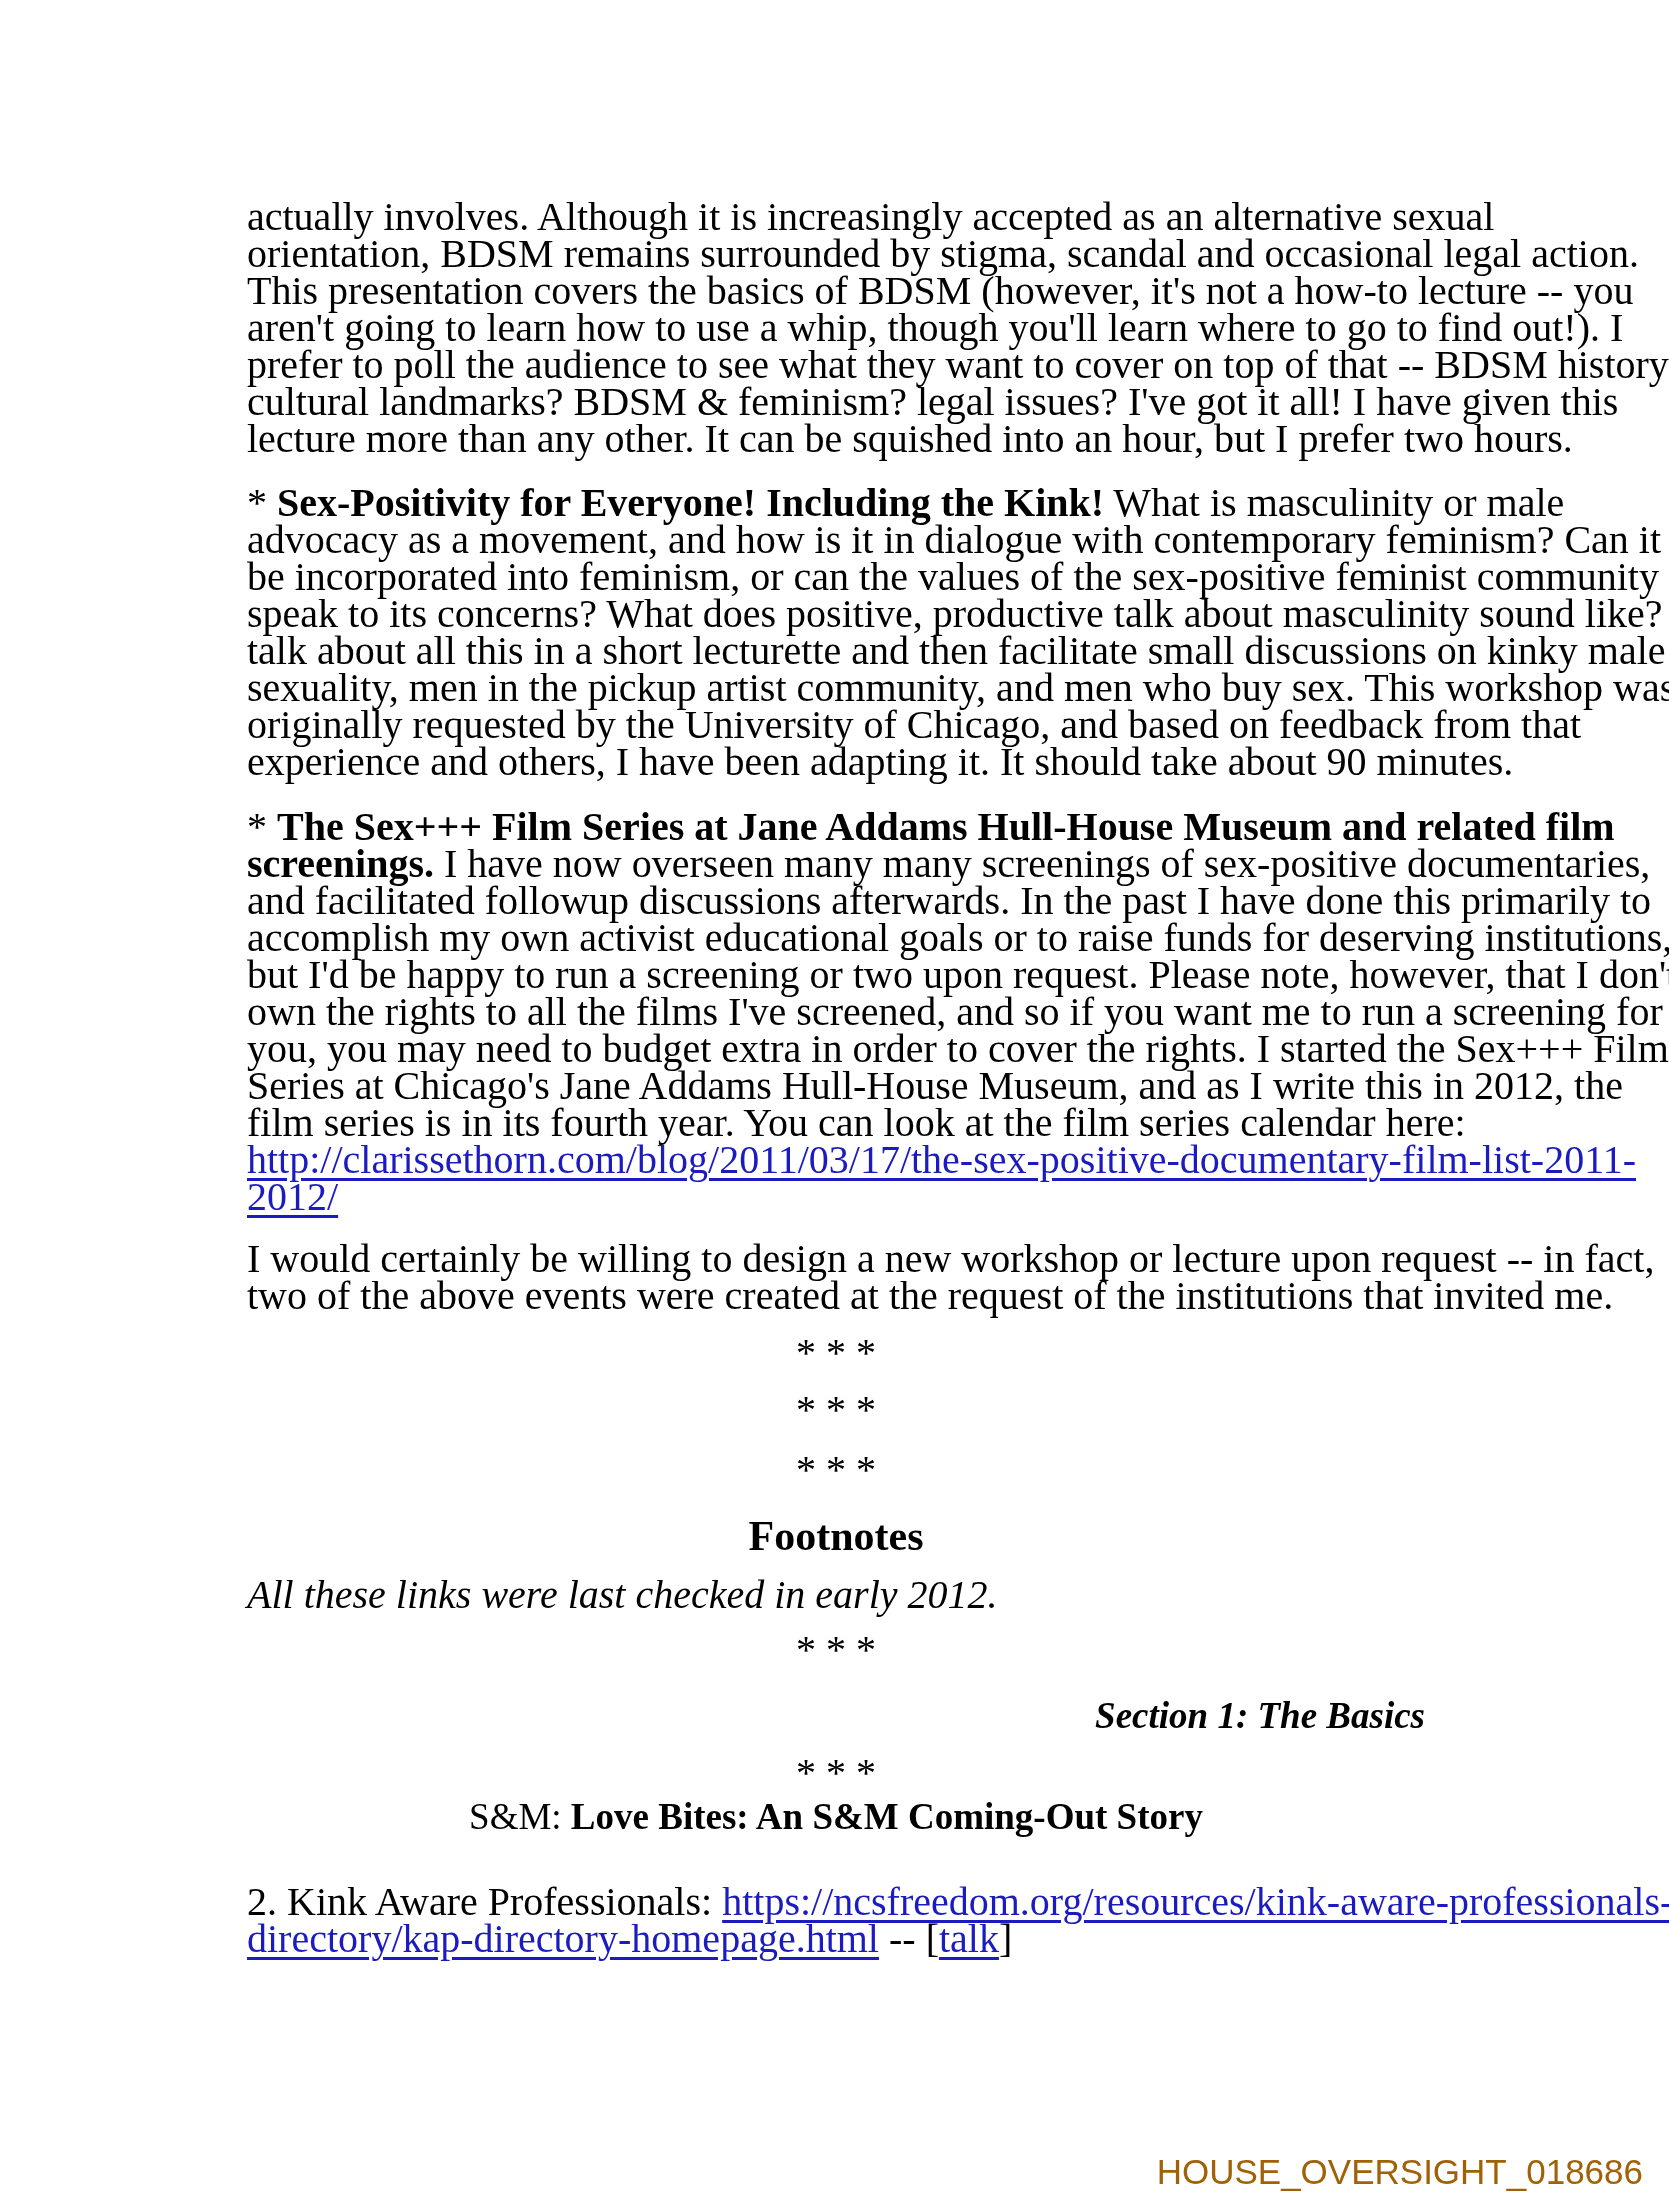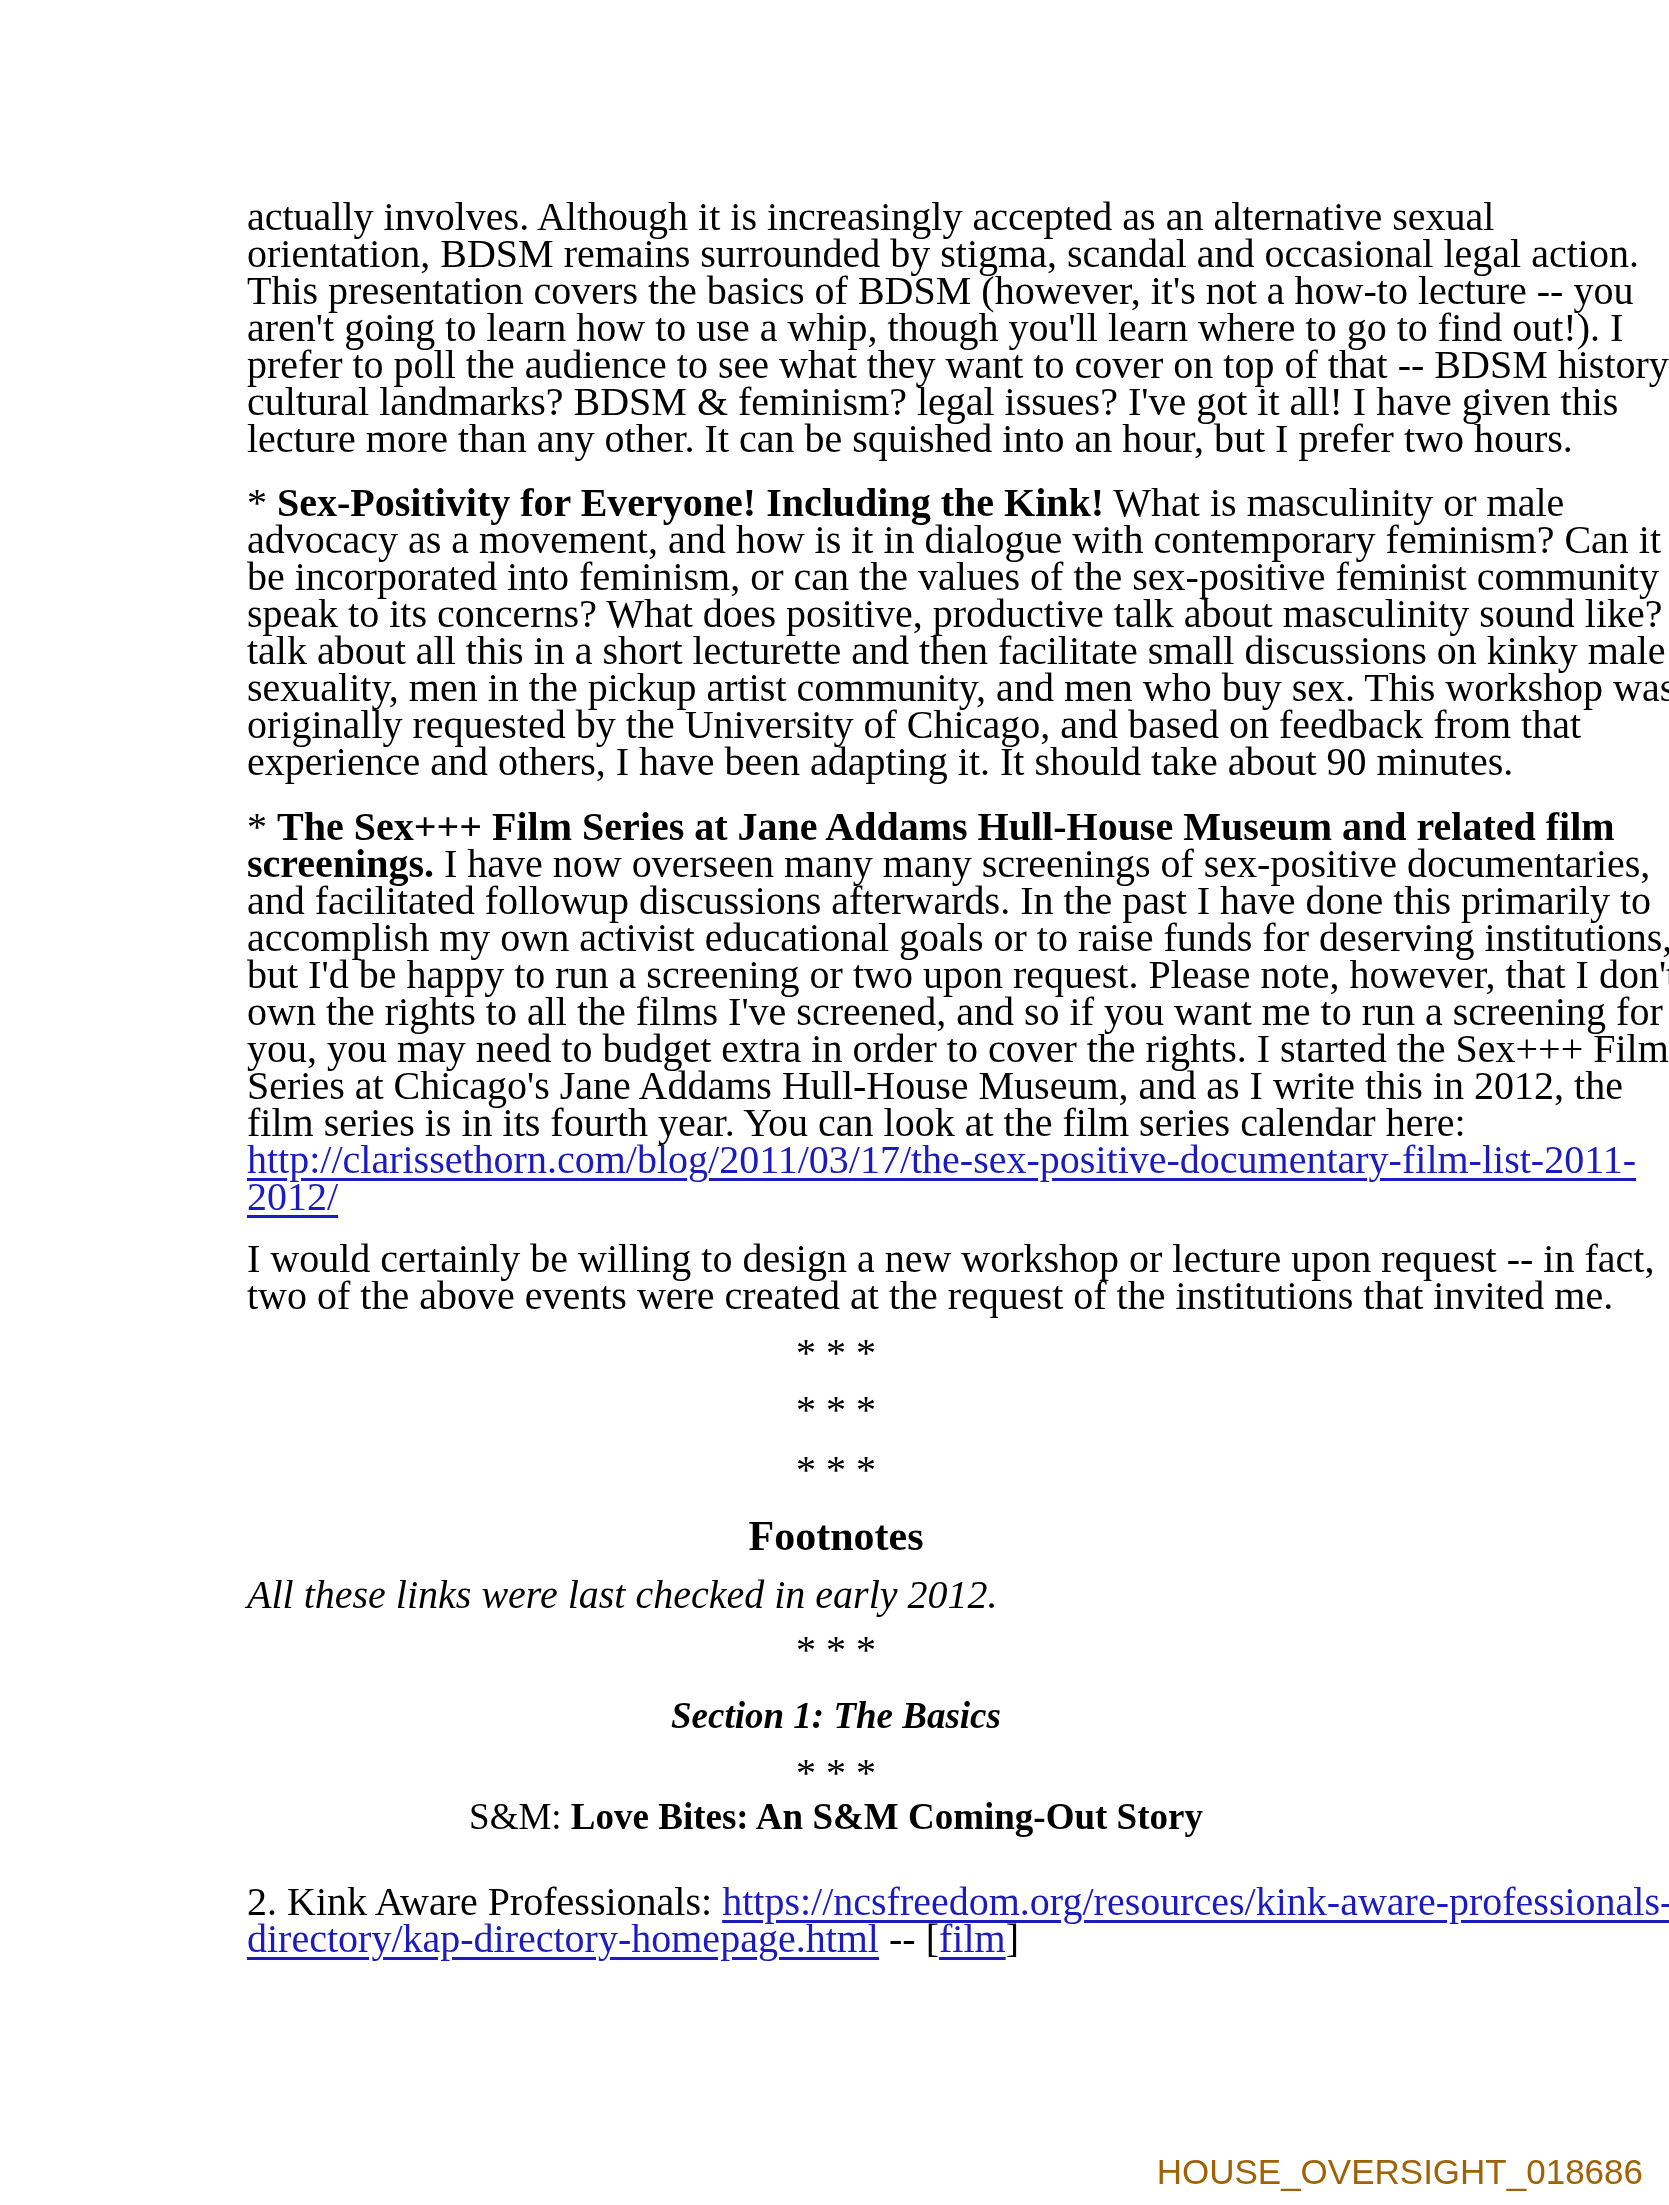--- a/index.html
+++ b/index.html
@@ -38,20 +38,21 @@
   #footnotes-heading {
     font-size: 42px;
     line-height: 47px;
     font-weight: bold;
   }
   #section1-heading {
     font-size: 37px;
     line-height: 42px;
     font-weight: bold;
     font-style: italic;
+    text-align: right;
   }
   #sm-line {
     font-size: 37px;
     line-height: 42px;
   }
   #bates-stamp {
     position: absolute;
     top: 2151px;
     right: 26px;
     font-family: "Liberation Sans", "DejaVu Sans", sans-serif;
@@ -120,16 +121,16 @@
 
 <p class="block center" id="sep-4">* * *</p>
 
 <p class="block center" id="section1-heading">Section 1: The Basics</p>
 
 <p class="block center" id="sep-5">* * *</p>
 
 <p class="block center" id="sm-line"><span>S&amp;M: </span><span class="bold-seg">Love Bites: An S&amp;M Coming-Out Story</span></p>
 
 <p class="block" id="footnote-item-1"><span>2. Kink Aware Professionals: </span><a class="doc-link">https://ncsfreedom.org/resources/kink-aware-professionals-
-directory/kap-directory-homepage.html</a><span> -- [</span><a class="doc-link">film</a><span>]</span></p>
+directory/kap-directory-homepage.html</a><span> -- [</span><a class="doc-link">talk</a><span>]</span></p>
 
 <div id="bates-stamp">HOUSE_OVERSIGHT_018686</div>
 
 
 </body></html>

